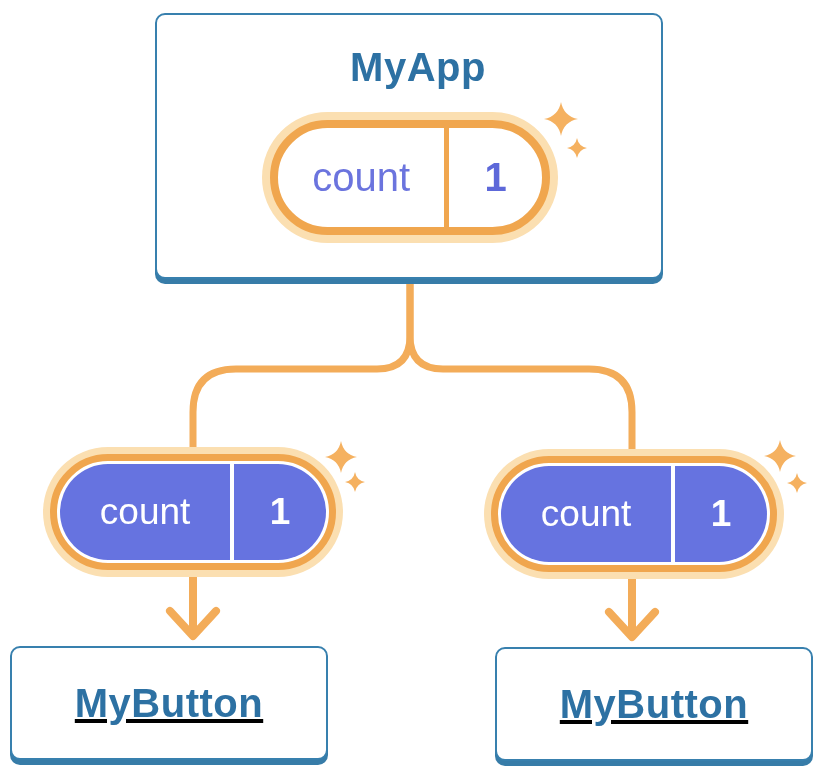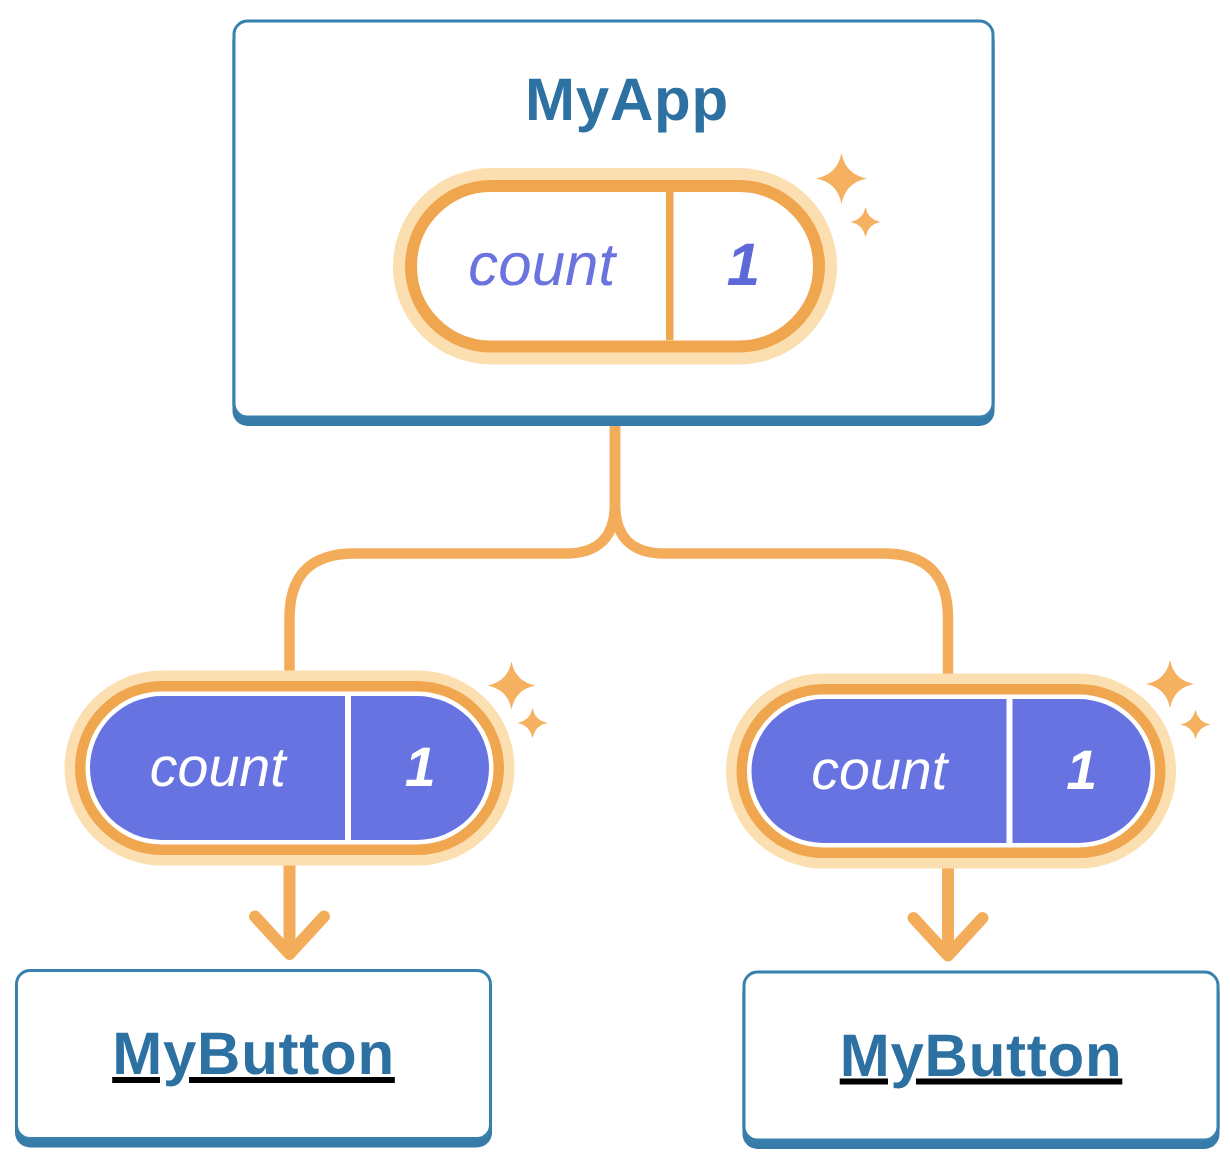--- a/index.html
+++ b/index.html
@@ -19,21 +19,21 @@
   .card-title{
     text-align:center;font-size:40px;font-weight:700;color:#2D71A3;
     letter-spacing:0.5px;
   }
   .card-root .card-title{margin-top:30px;padding-left:18px;}
   .card-child{display:flex;align-items:center;justify-content:center;text-decoration:underline;}
   .card-child-left{left:10px;top:646px;width:318px;height:114px;}
   .card-child-right{left:495px;top:647px;width:318px;height:114px;}
 
   
-  .pill{position:absolute;border-radius:999px;background:#FBDFB1;box-sizing:border-box;font-style:italic;}
+  .pill{position:absolute;border-radius:999px;background:#FBDFB1;box-sizing:border-box;}
   .pill-ring{
     width:100%;height:100%;box-sizing:border-box;border-radius:999px;
     border:8px solid #F0A64E;background:#ffffff;display:flex;overflow:hidden;
   }
   .pill-root{left:262px;top:112px;width:296px;height:131px;padding:8px;}
   .pill-root .pill-key{
     flex:0 0 63%;display:flex;align-items:center;justify-content:center;
     font-size:40px;color:#6B74DE;
   }
   .pill-root .pill-val{

